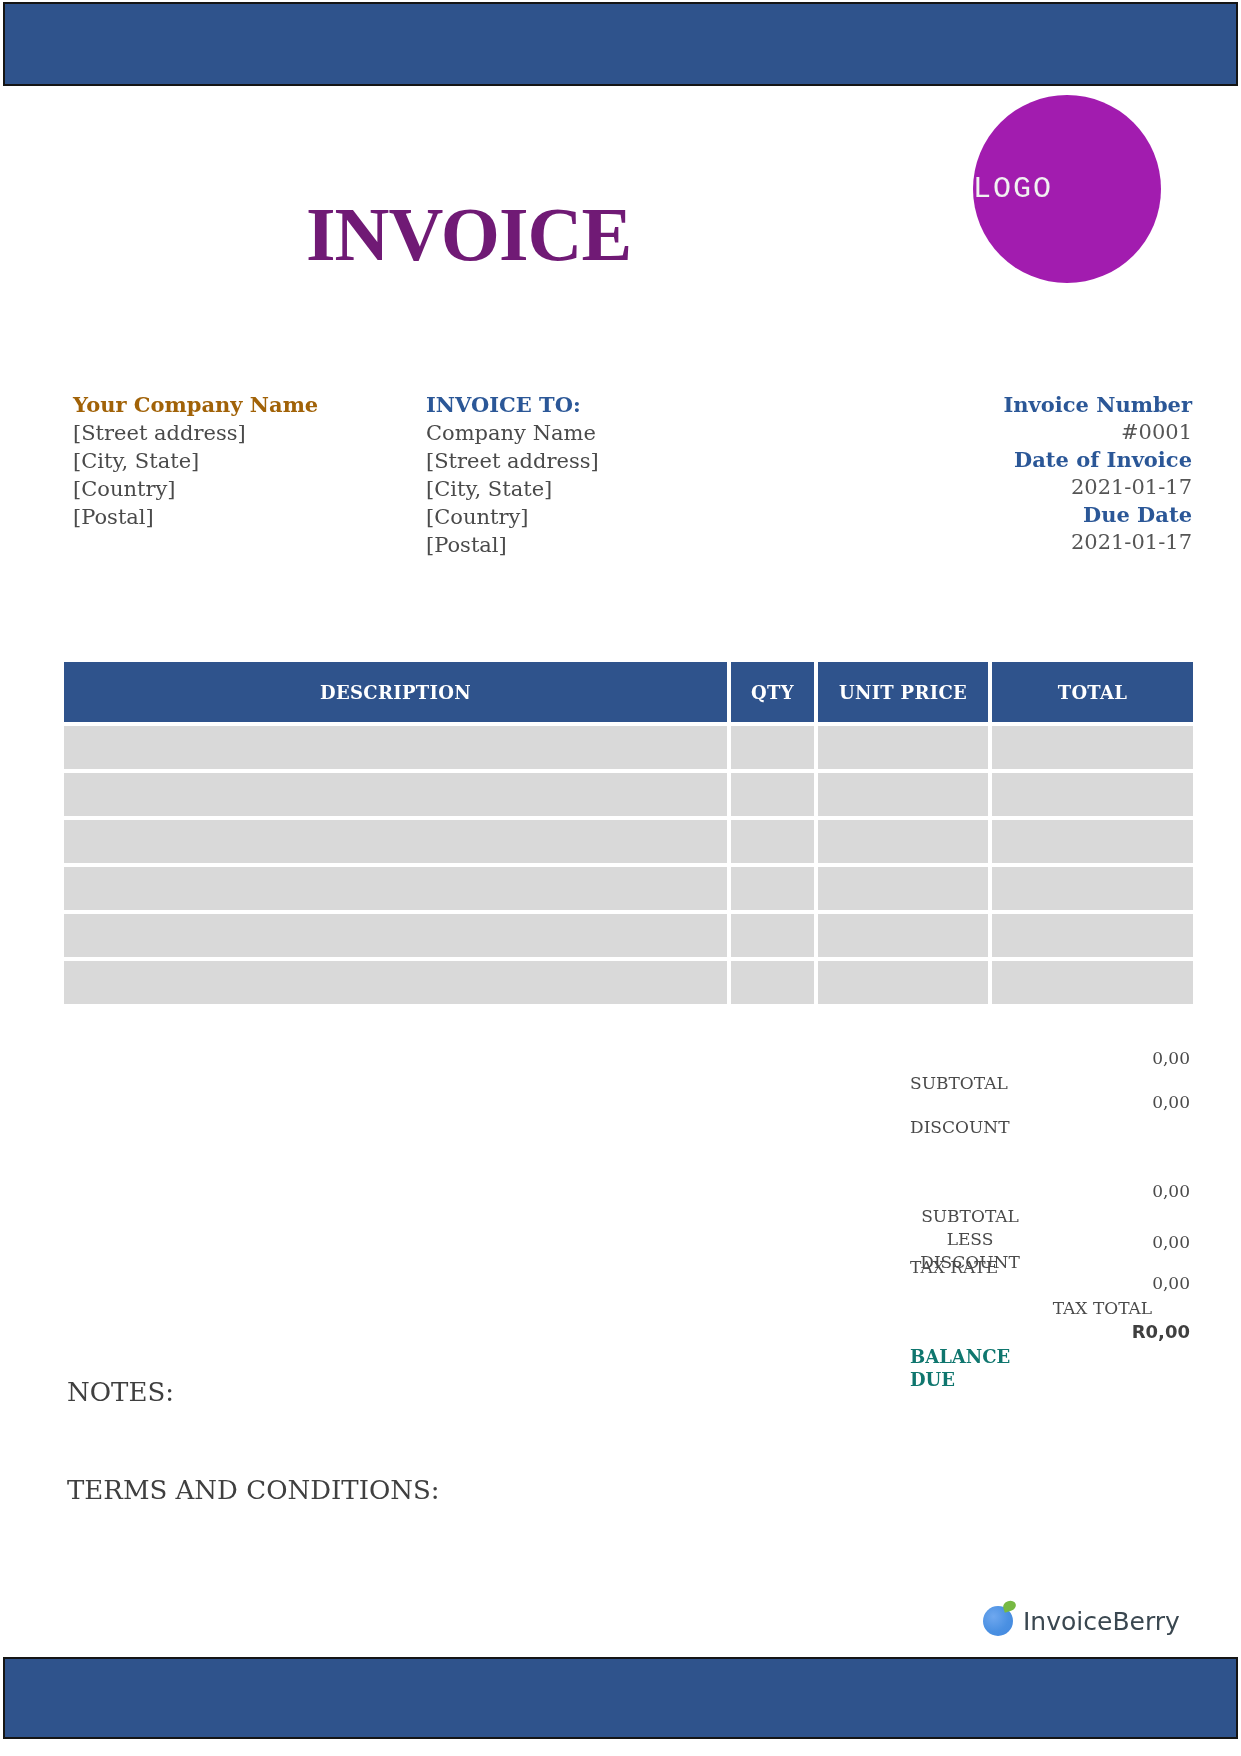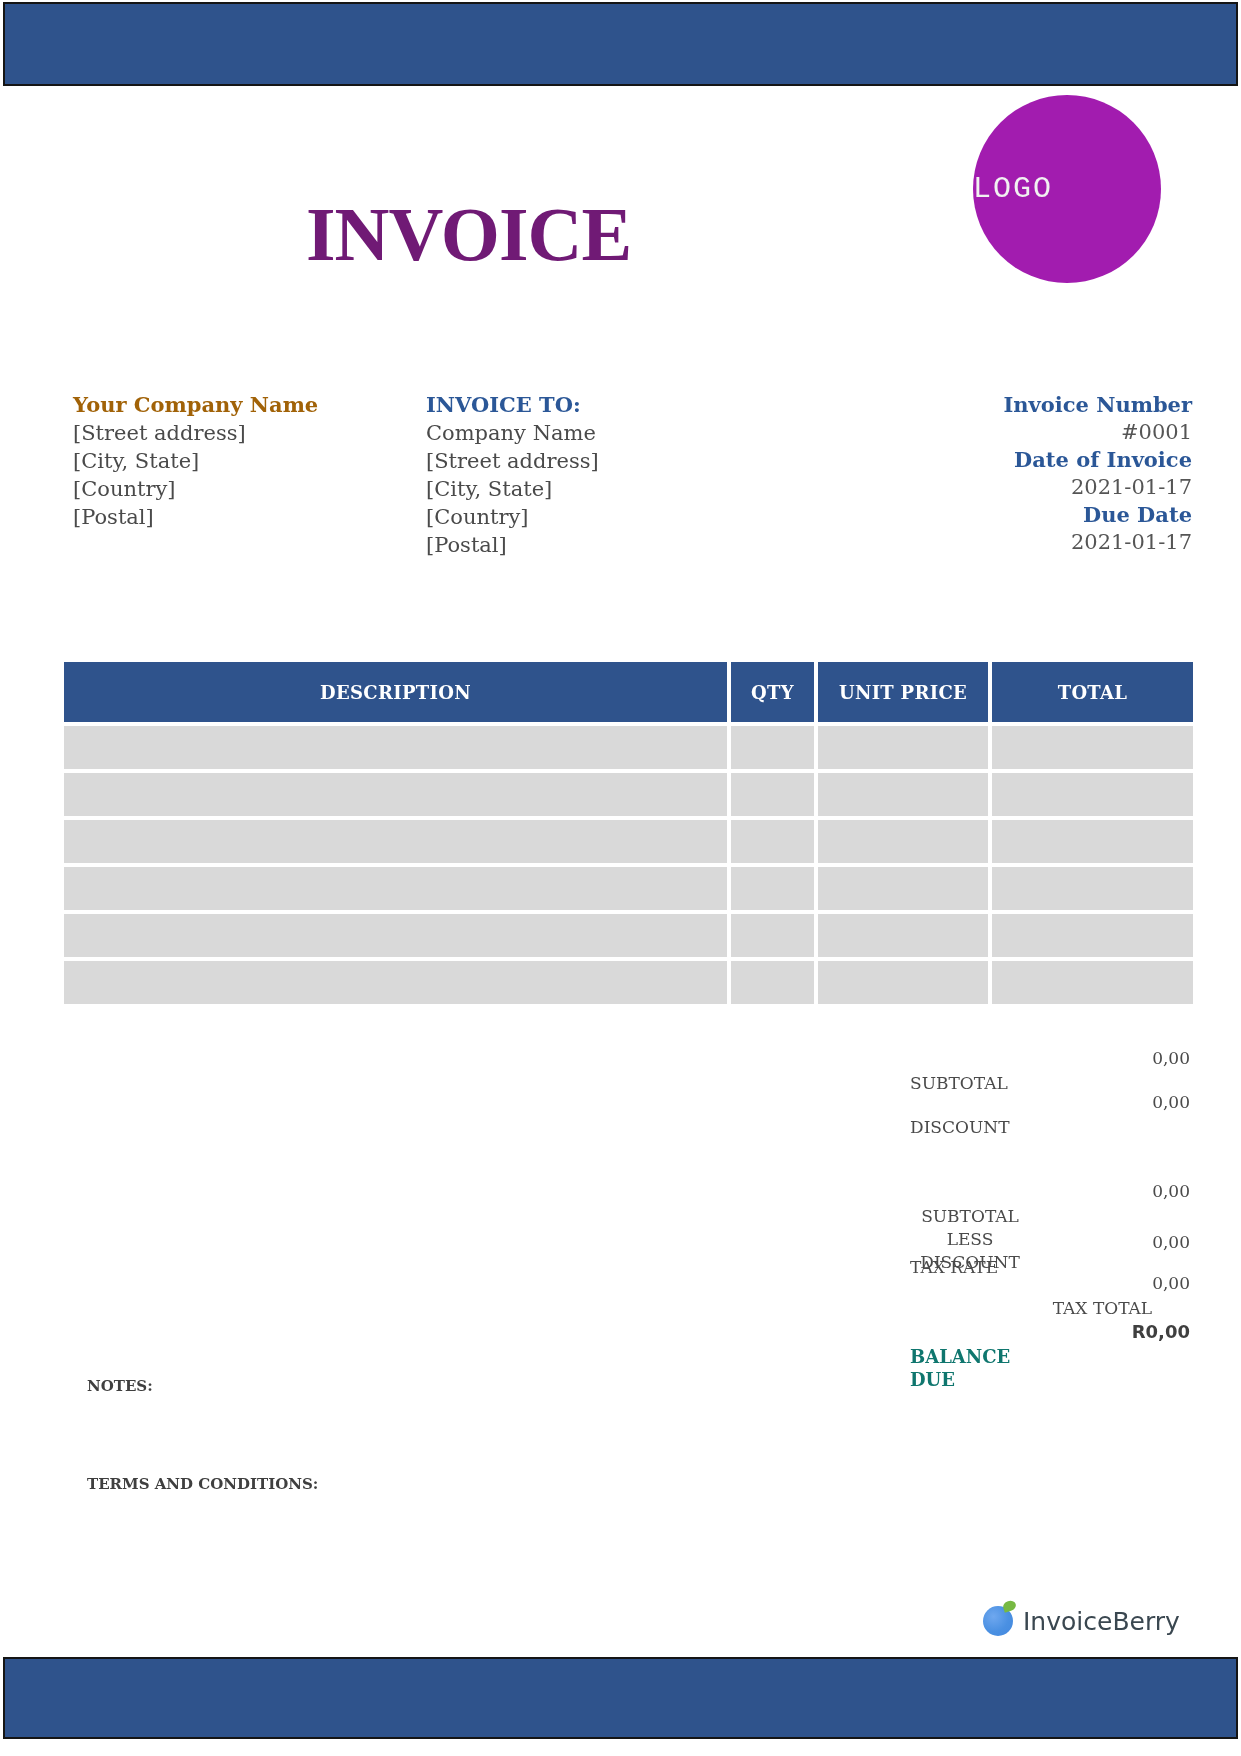--- a/index.html
+++ b/index.html
@@ -106,23 +106,23 @@
   .tot-row.balance .t-value{
     font-family:"DejaVu Sans", sans-serif;
     font-weight:700;
     font-size:18px;
     color:#3F3F3F;
   }
 
   
   .section-label{
     position:absolute;
-    left:87px;
-    font-size:15px;
-    font-weight:700;
+    left:67px;
+    font-size:26px;
+    font-weight:400;
     color:#3F3F3F;
   }
   .notes{top:1377px;}
   .terms{top:1475px;}
 
   
   .brand{
     position:absolute;
     left:983px; top:1601px;
     height:40px;

